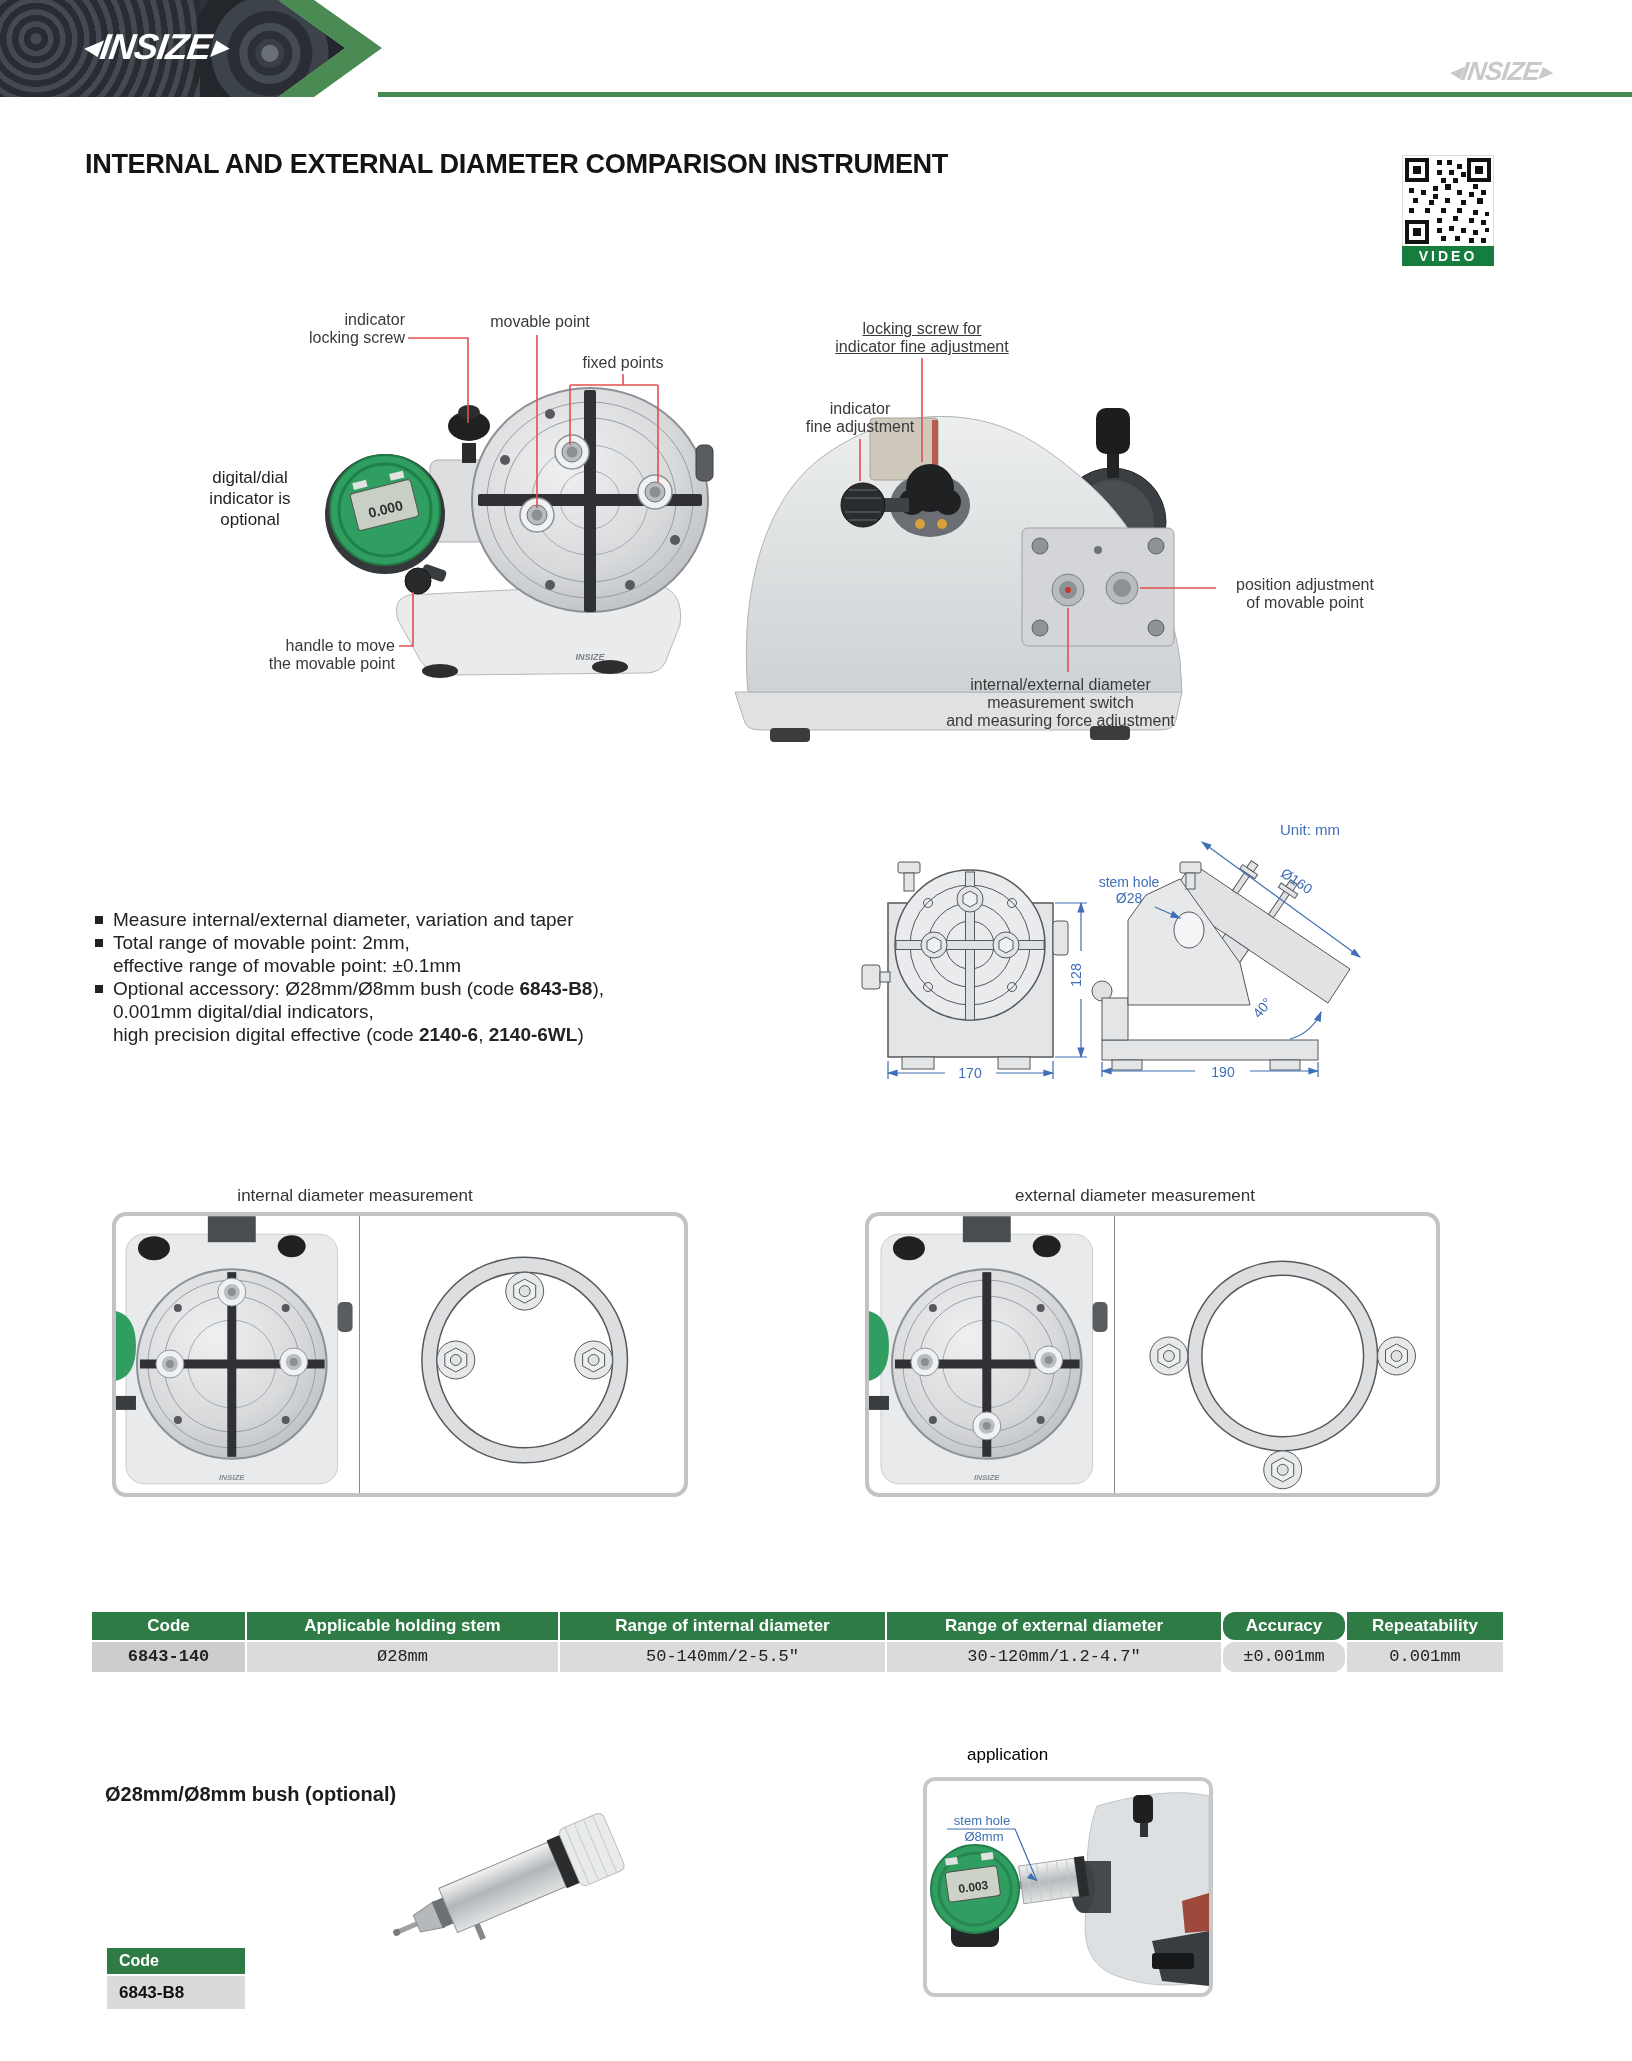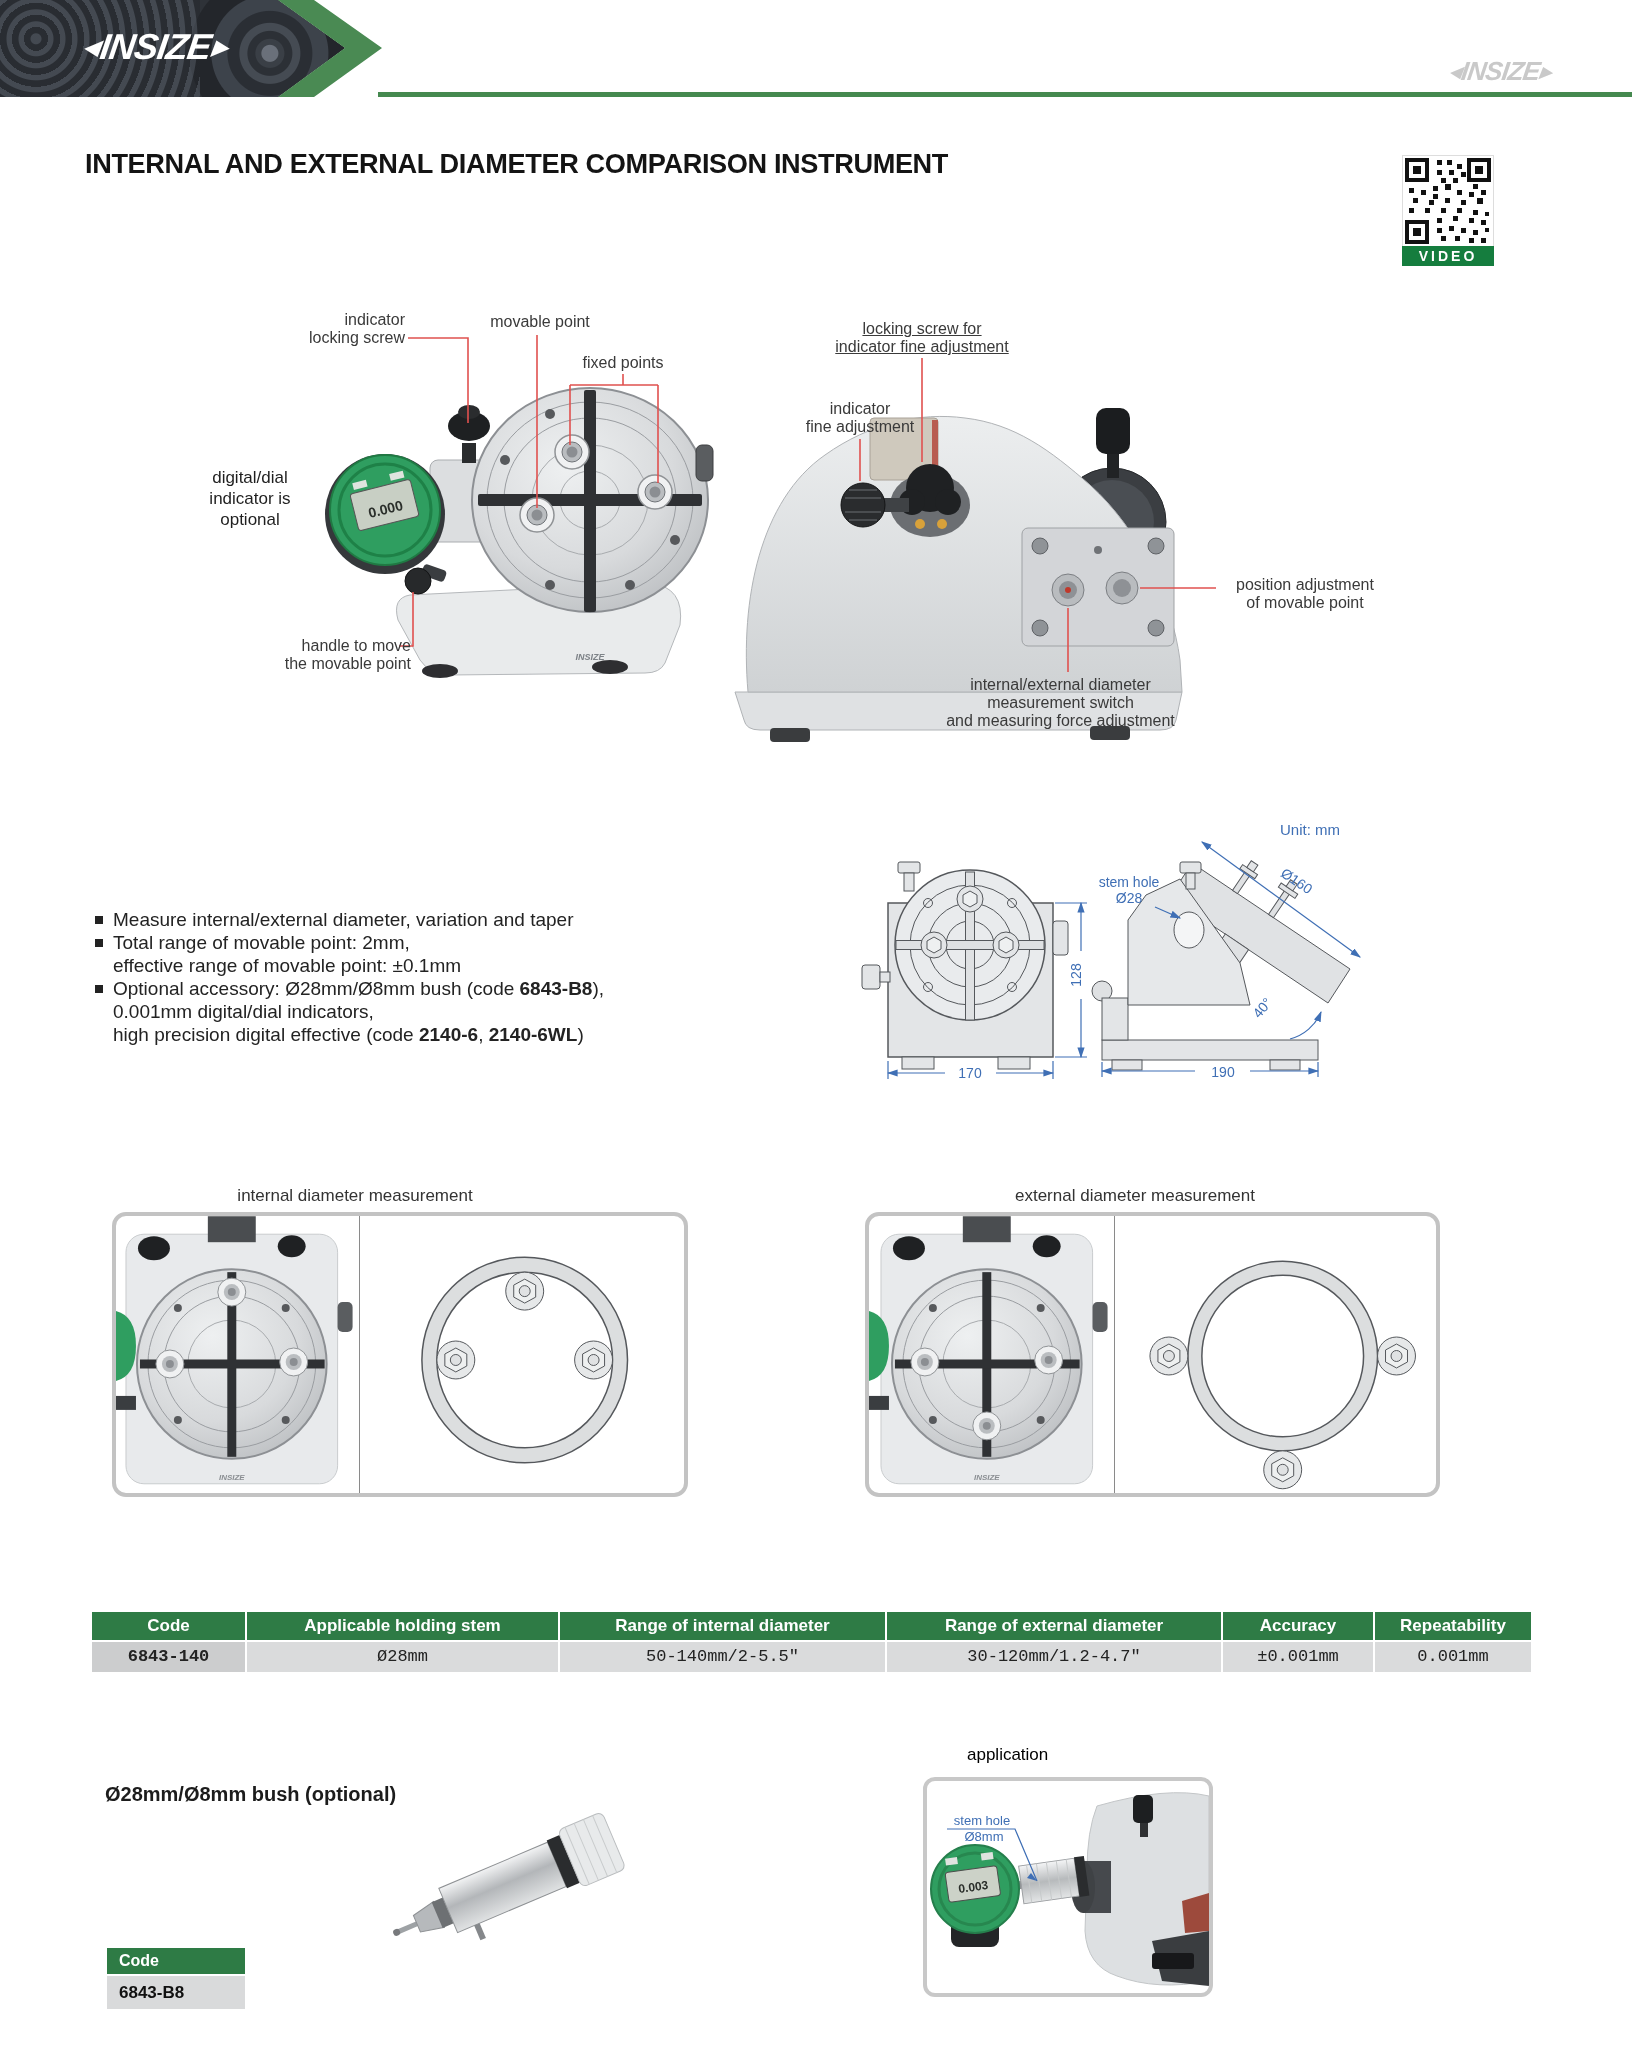--- a/index.html
+++ b/index.html
@@ -51,21 +51,21 @@
   .mbox{position:absolute;border:4px solid #c3c3c3;border-radius:14px;background:#fff;display:flex;}
   .mbox .half2{border-left:1px solid #8a8a8a;}
 
   
   #spec-table{left:92px;top:1612px;}
   .tr{display:flex;gap:2px;margin-bottom:2px;}
   .td{text-align:center;font-size:17px;overflow:hidden;}
   .tr.th .td{background:#2e7b45;color:#fff;font-weight:bold;height:28px;line-height:28px;}
   .tr.data .td{background:#dadbdc;color:#222;height:30px;line-height:30px;font-family:Liberation Mono, monospace;}
   .tr.data .td.code{background:#cccdce;font-weight:bold;}
-  .c0{width:153px;}.c1{width:311px;}.c2{width:325px;}.c3{width:334px;}.c4{width:150px;}.c5{width:156px;}
+  .c0{width:153px;}.c1{width:311px;}.c2{width:325px;}.c3{width:334px;}.c4{width:122px;border-radius:12px;}.c5{width:156px;}
 
   #bush-heading{left:105px;top:1783px;font-size:20px;font-weight:bold;color:#1c1c1c;}
   #bush-code-table{left:107px;top:1948px;width:138px;}
   #bush-code-table .hd{background:#2e7b45;color:#fff;font-weight:bold;font-size:16px;height:26px;line-height:26px;padding-left:12px;}
   #bush-code-table .vl{background:#d9dadb;color:#111;font-weight:bold;font-size:17px;height:33px;line-height:33px;padding-left:12px;margin-top:2px;}
 
   #app-title{left:967px;top:1745px;width:180px;font-size:17px;color:#000000;}
   #app-box{left:923px;top:1777px;width:282px;height:212px;border:4px solid #c8c8c8;border-radius:12px;background:#fff;overflow:hidden;}
 </style>
 </head>
@@ -226,21 +226,21 @@
         <path d="M259,351 H273 V297"></path>
       </g>
     </svg>
     <div class="lbl r" style="left:100px;top:16px;width:165px;">indicator
 locking screw</div>
     <div class="lbl" style="left:340px;top:18px;width:120px;">movable point</div>
     <div class="lbl" style="left:430px;top:59px;width:106px;">fixed points</div>
     <div class="lbl b" style="left:40px;top:172px;width:140px;">digital/dial
 indicator is
 optional</div>
-    <div class="lbl r" style="left:109px;top:342px;width:162px;">handle to move
+    <div class="lbl r" style="left:93px;top:342px;width:162px;">handle to move
 the movable point</div>
   </div>
 
   <div class="abs" style="left:620px;top:300px;width:790px;height:450px;">
     <svg width="790" height="450" viewBox="0 0 790 450">
       <defs>
         <linearGradient id="body2" x1="0" y1="0" x2="0" y2="1">
           <stop offset="0" stop-color="#eceeef"></stop>
             <stop offset="1" stop-color="#cfd2d4"></stop>
         </linearGradient>

